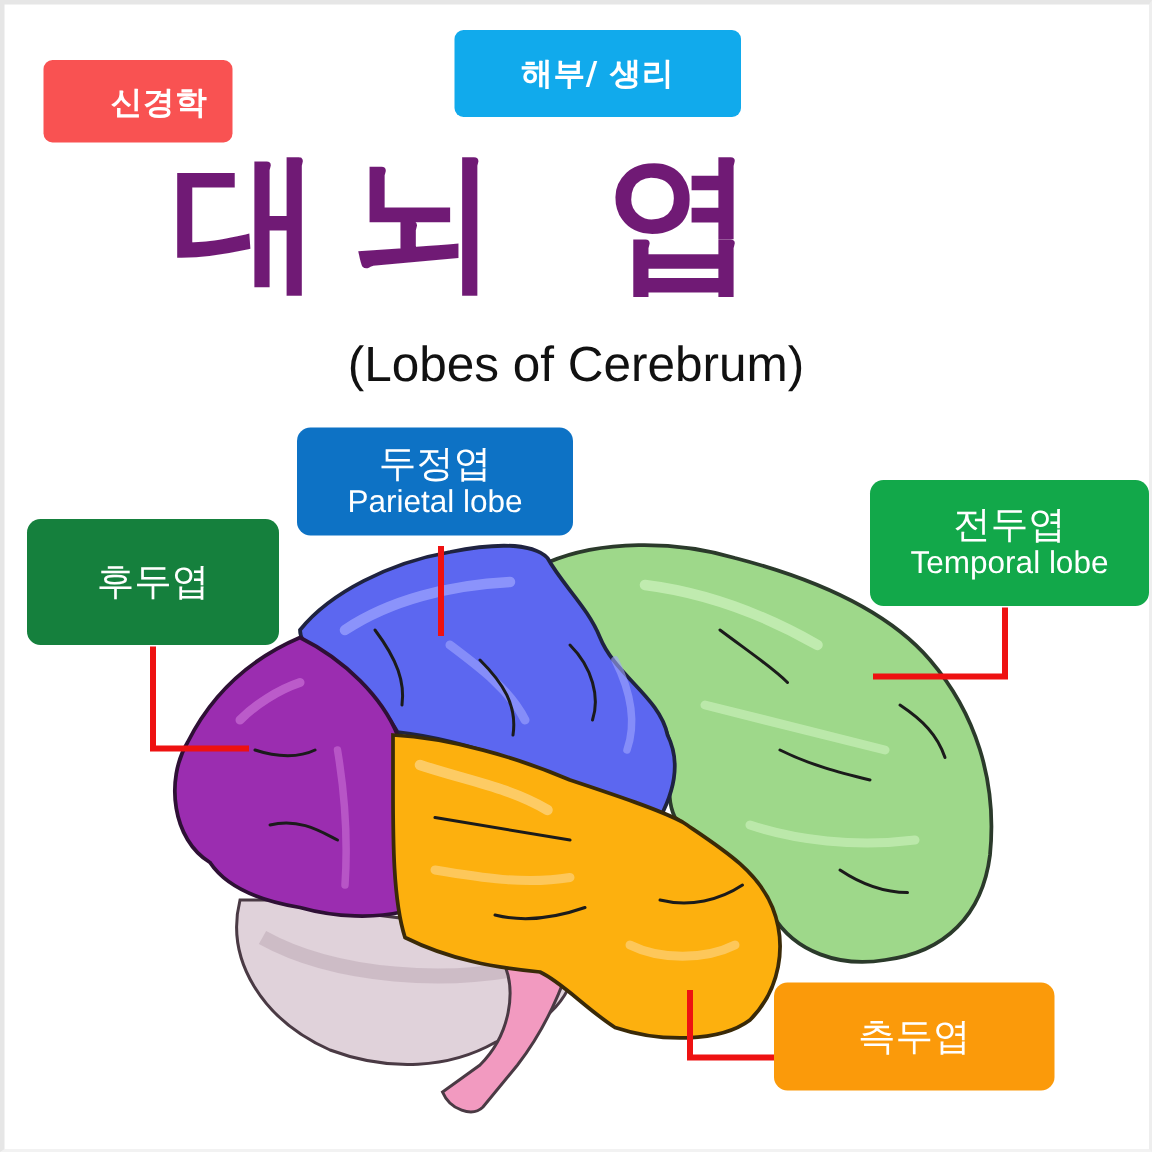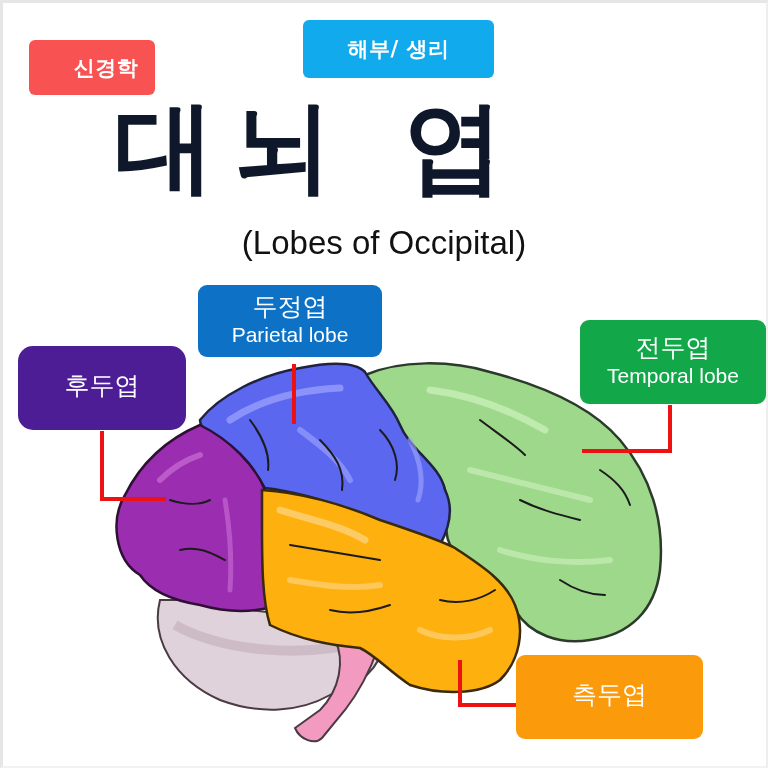--- a/index.html
+++ b/index.html
@@ -14,53 +14,53 @@
     .tag {
       position: absolute; color: #fff; font-weight: bold;
       display: flex; align-items: center; justify-content: center;
       border-radius: 6px; font-size: 21px; letter-spacing: 0.5px;
     }
     .tag-neuro { left: 29px; top: 40px; width: 126px; height: 55px; padding-left: 28px; }
     .tag-anat  { left: 303px; top: 20px; width: 191px; height: 58px; }
     .title {
       position: absolute; left: 0; width: 636px; text-align: center;
       font-family: "DejaVu Sans", sans-serif; font-weight: bold;
-      font-size: 100px; line-height: 110px; top: 92px; color: #0f172a;
+      font-size: 100px; line-height: 110px; top: 92px; color: #701a75;
       letter-spacing: 18px;
     }
     .subtitle {
       position: absolute; left: 0; width: 768px; text-align: center;
       top: 224px; font-size: 33px; color: #111;
       font-family: "Liberation Sans", sans-serif;
     }
     .label {
       position: absolute; color: #fff; border-radius: 9px;
       display: flex; flex-direction: column; align-items: center; justify-content: center;
       font-family: "Liberation Sans", sans-serif; line-height: 1.15;
     }
-    .label .ko { font-size: 25px; font-family: Liberation Mono, monospace; }
+    .label .ko { font-size: 25px; }
     .label .en { font-size: 21px; text-align: right; }
     .lbl-occ { left: 18px; top: 346px; width: 168px; height: 84px; }
     .lbl-par { left: 198px; top: 285px; width: 184px; height: 72px; }
     .lbl-fro { left: 580px; top: 320px; width: 186px; height: 84px; }
-    .lbl-tem { left: 516px; top: 655px; width: 187px; height: 84px; }
+    .lbl-tem { left: 516px; top: 655px; width: 187px; height: 72px; }
     svg.brain { position: absolute; left: 0; top: 0; }
   </style>
 </head>
 <body>
 
 <div class="tag tag-neuro" style="background:#f95252;">
   <span>신경학</span>
 </div>
 <div class="tag tag-anat" style="background:#11aaec;">
   <span>해부/ 생리</span>
 </div>
 
 <div class="title">대뇌 엽</div>
-<div class="subtitle">(Lobes of Occipital)</div>
+<div class="subtitle">(Lobes of Cerebrum)</div>
 
 <svg class="brain" width="768" height="768" viewBox="0 0 768 768">
 
   <path d="M160,600 C150,640 175,680 220,700 C260,715 300,712 330,695 C360,685 380,670 385,640 L380,610 C330,620 260,615 200,600 Z" fill="#e0d2da" stroke="#4a3a44" stroke-width="2"></path>
   <path d="M175,625 C220,650 300,660 370,640" fill="none" stroke="#c5b2bd" stroke-width="10" opacity="0.7"></path>
 
   <path d="M335,640 C345,660 340,690 320,710 L295,728 C300,740 315,745 322,738 L345,710 C362,688 372,665 378,648 Z" fill="#f29ac0" stroke="#4a3a44" stroke-width="2"></path>
 
   <path d="M365,375 C400,360 450,360 490,372 C540,385 590,405 620,440 C650,475 665,520 660,570 C655,610 630,635 590,640 C560,645 530,635 515,610 C500,580 470,560 450,545 C440,525 455,500 440,480 C425,455 400,440 395,420 C390,400 370,390 365,375 Z" fill="#9ed88a" stroke="#2b3a2b" stroke-width="2.5"></path>
 
@@ -99,21 +99,21 @@
   </g>
 
   <g stroke="#ee1111" stroke-width="4" fill="none">
     <polyline points="102,431 102,499 166,499"></polyline>
     <polyline points="294,364 294,424"></polyline>
     <polyline points="670,405 670,451 582,451"></polyline>
     <polyline points="460,660 460,705 516,705"></polyline>
   </g>
 </svg>
 
-<div class="label lbl-occ" style="background:#4c1d95;border-radius:15px;">
+<div class="label lbl-occ" style="background:#15803d;">
   <span class="ko">후두엽</span>
 </div>
 <div class="label lbl-par" style="background:#0d72c5;">
   <span class="ko">두정엽</span>
   <span class="en">Parietal lobe</span>
 </div>
 <div class="label lbl-fro" style="background:#12a84a;">
   <span class="ko">전두엽</span>
   <span class="en">Temporal lobe</span>
 </div>

